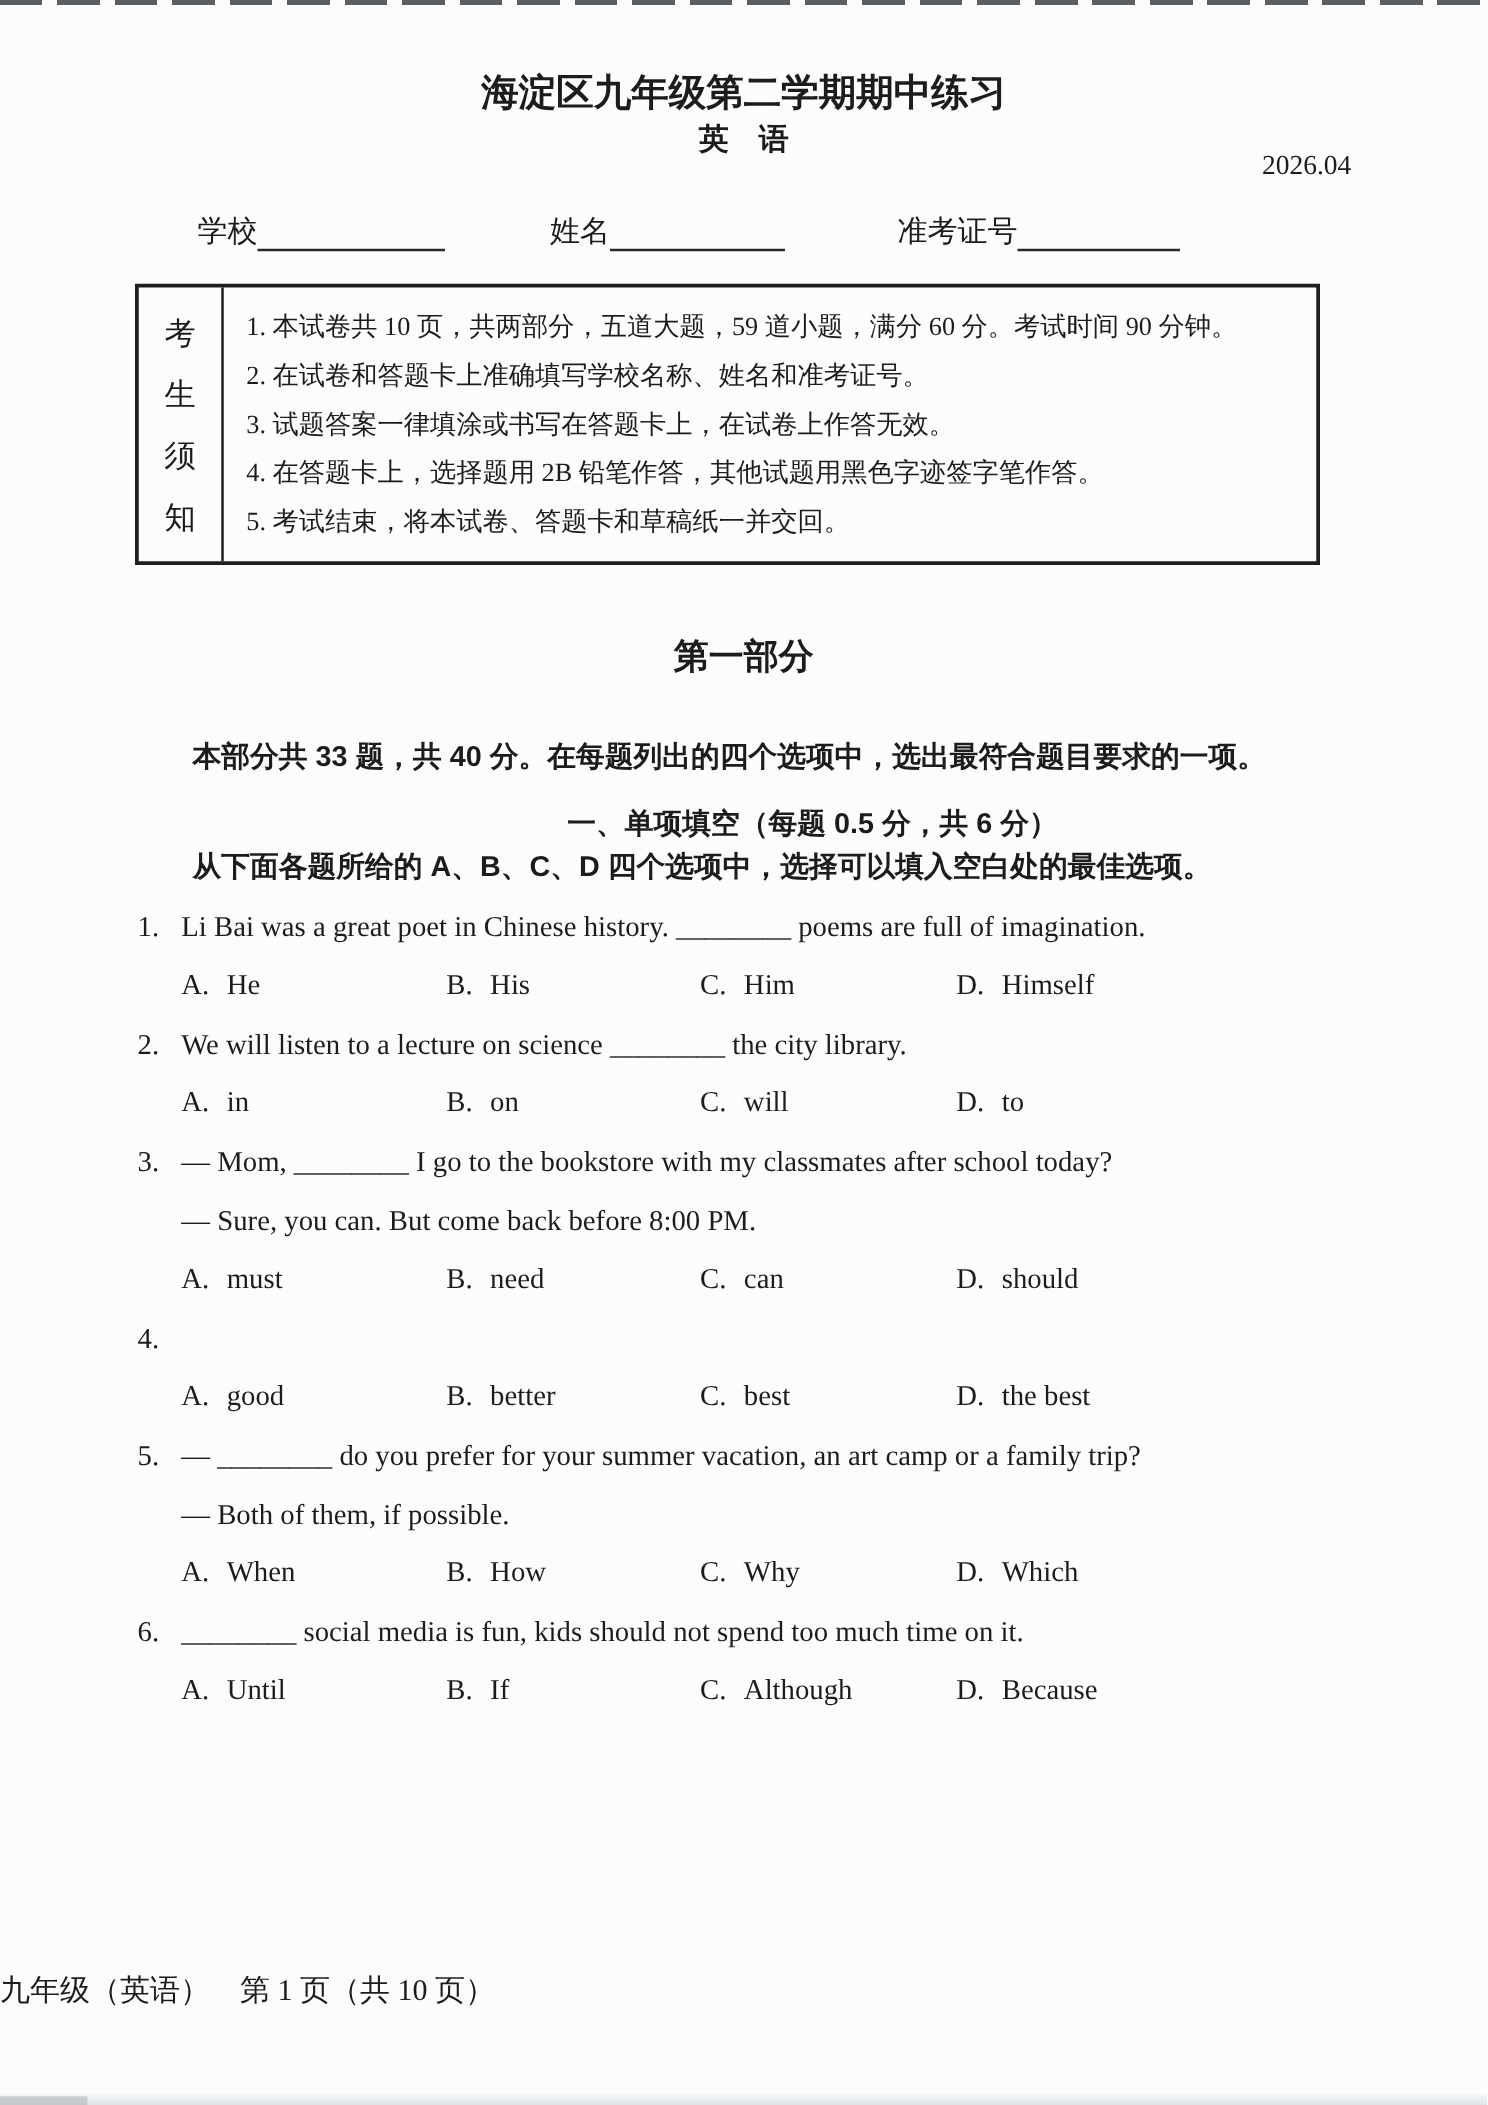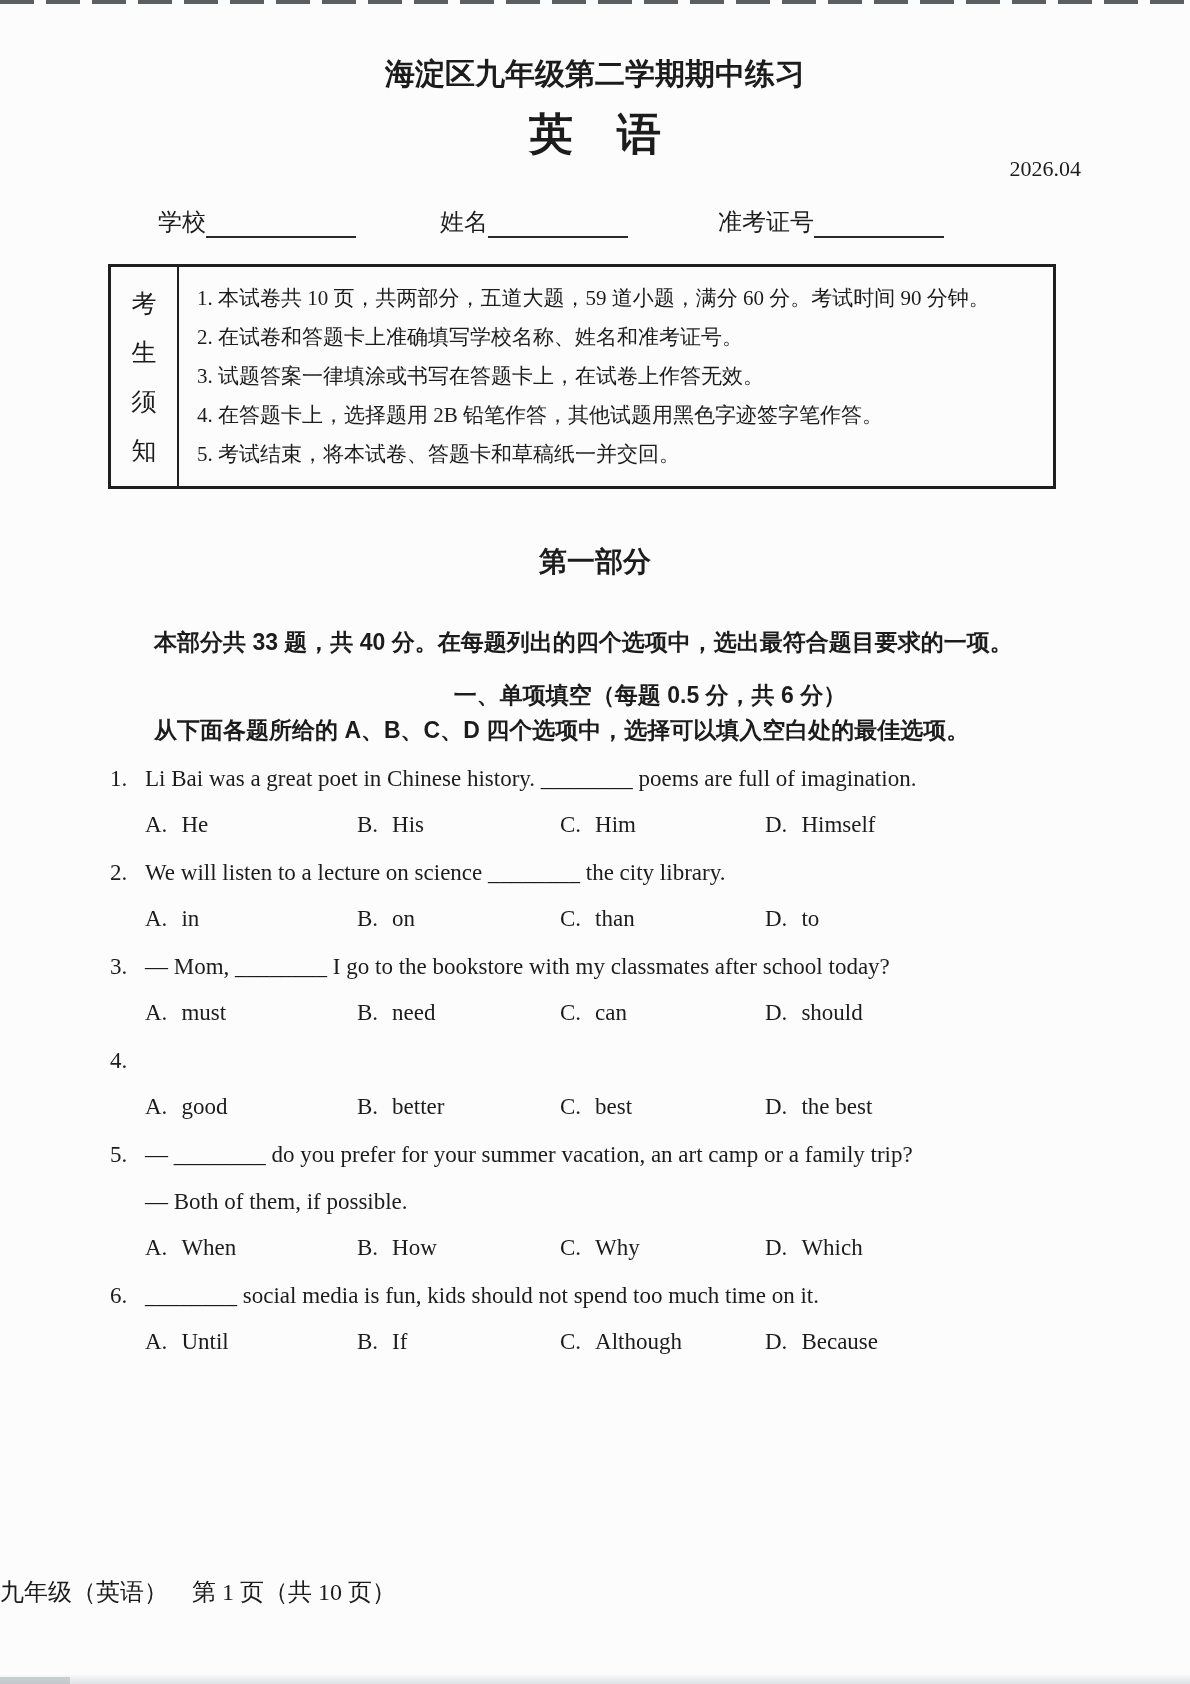--- a/index.html
+++ b/index.html
@@ -29,23 +29,22 @@
   }
 
   .header-title {
     padding-top: 54px;
     text-align: center;
     font-size: 30px;
     font-weight: bold;
     font-family: "Liberation Sans", "DejaVu Sans", sans-serif;
   }
   .header-subtitle {
-    margin-top: 10px;
-    text-align: center;
-    font-size: 44px;
+    text-align: center;
+    font-size: 24px;
     font-weight: bold;
     font-family: "Liberation Sans", "DejaVu Sans", sans-serif;
   }
   .date-line {
     margin-top: -8px;
     text-align: right;
     padding-right: 109px;
     font-size: 22px;
   }
 
@@ -204,30 +203,31 @@
   </div>
 
   <div class="question">
     <div class="stem-line">
       <span class="qnum">2.</span>
       <span>We will listen to a lecture on science ________ the city library.</span>
     </div>
     <div class="options-row">
       <div class="option"><span class="opt-label">A.</span><span>in</span></div>
       <div class="option"><span class="opt-label">B.</span><span>on</span></div>
-      <div class="option"><span class="opt-label">C.</span><span>than</span></div>
+      <div class="option"><span class="opt-label">C.</span><span>will</span></div>
       <div class="option"><span class="opt-label">D.</span><span>to</span></div>
     </div>
   </div>
 
   <div class="question">
     <div class="stem-line">
       <span class="qnum">3.</span>
       <span>— Mom, ________ I go to the bookstore with my classmates after school today?</span>
     </div>
+    <div class="stem-cont">— Sure, you can. But come back before 8:00 PM.</div>
     <div class="options-row">
       <div class="option"><span class="opt-label">A.</span><span>must</span></div>
       <div class="option"><span class="opt-label">B.</span><span>need</span></div>
       <div class="option"><span class="opt-label">C.</span><span>can</span></div>
       <div class="option"><span class="opt-label">D.</span><span>should</span></div>
     </div>
   </div>
 
   <div class="question">
     <div class="stem-line">

